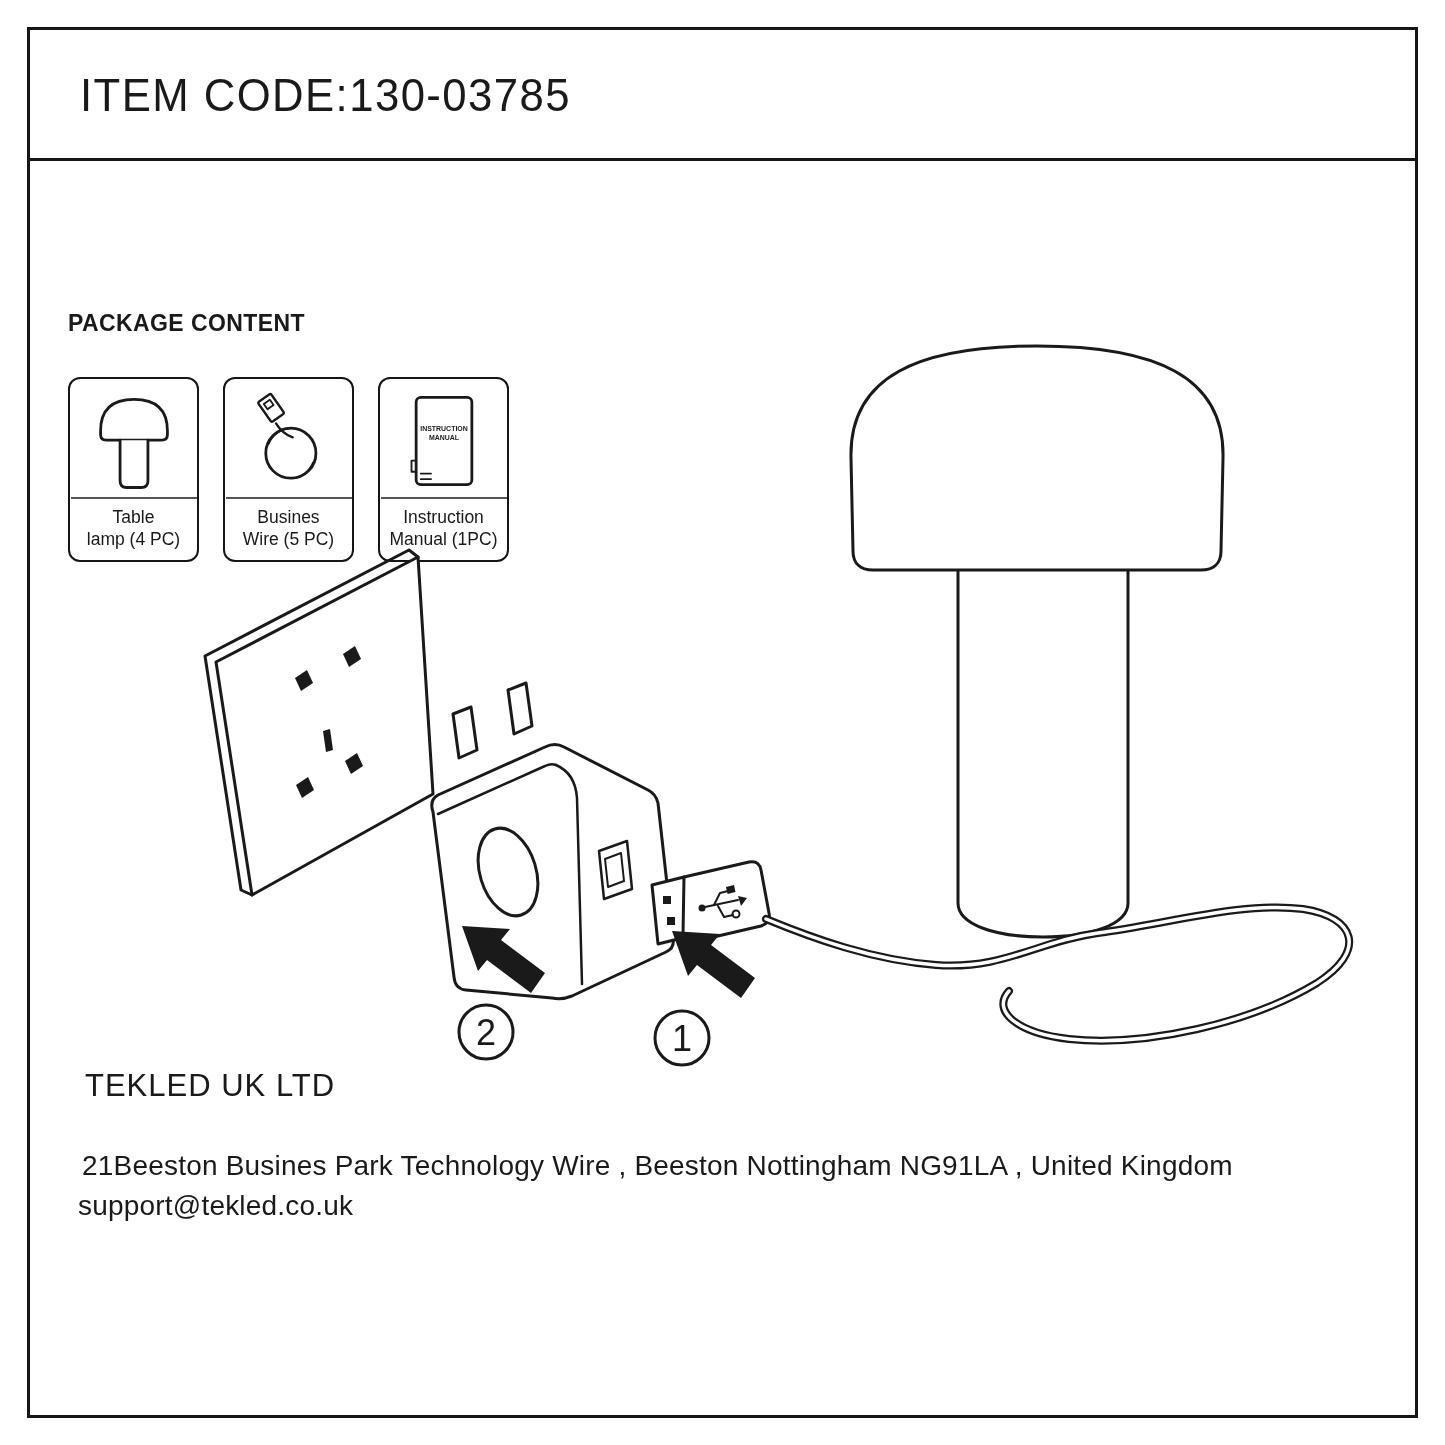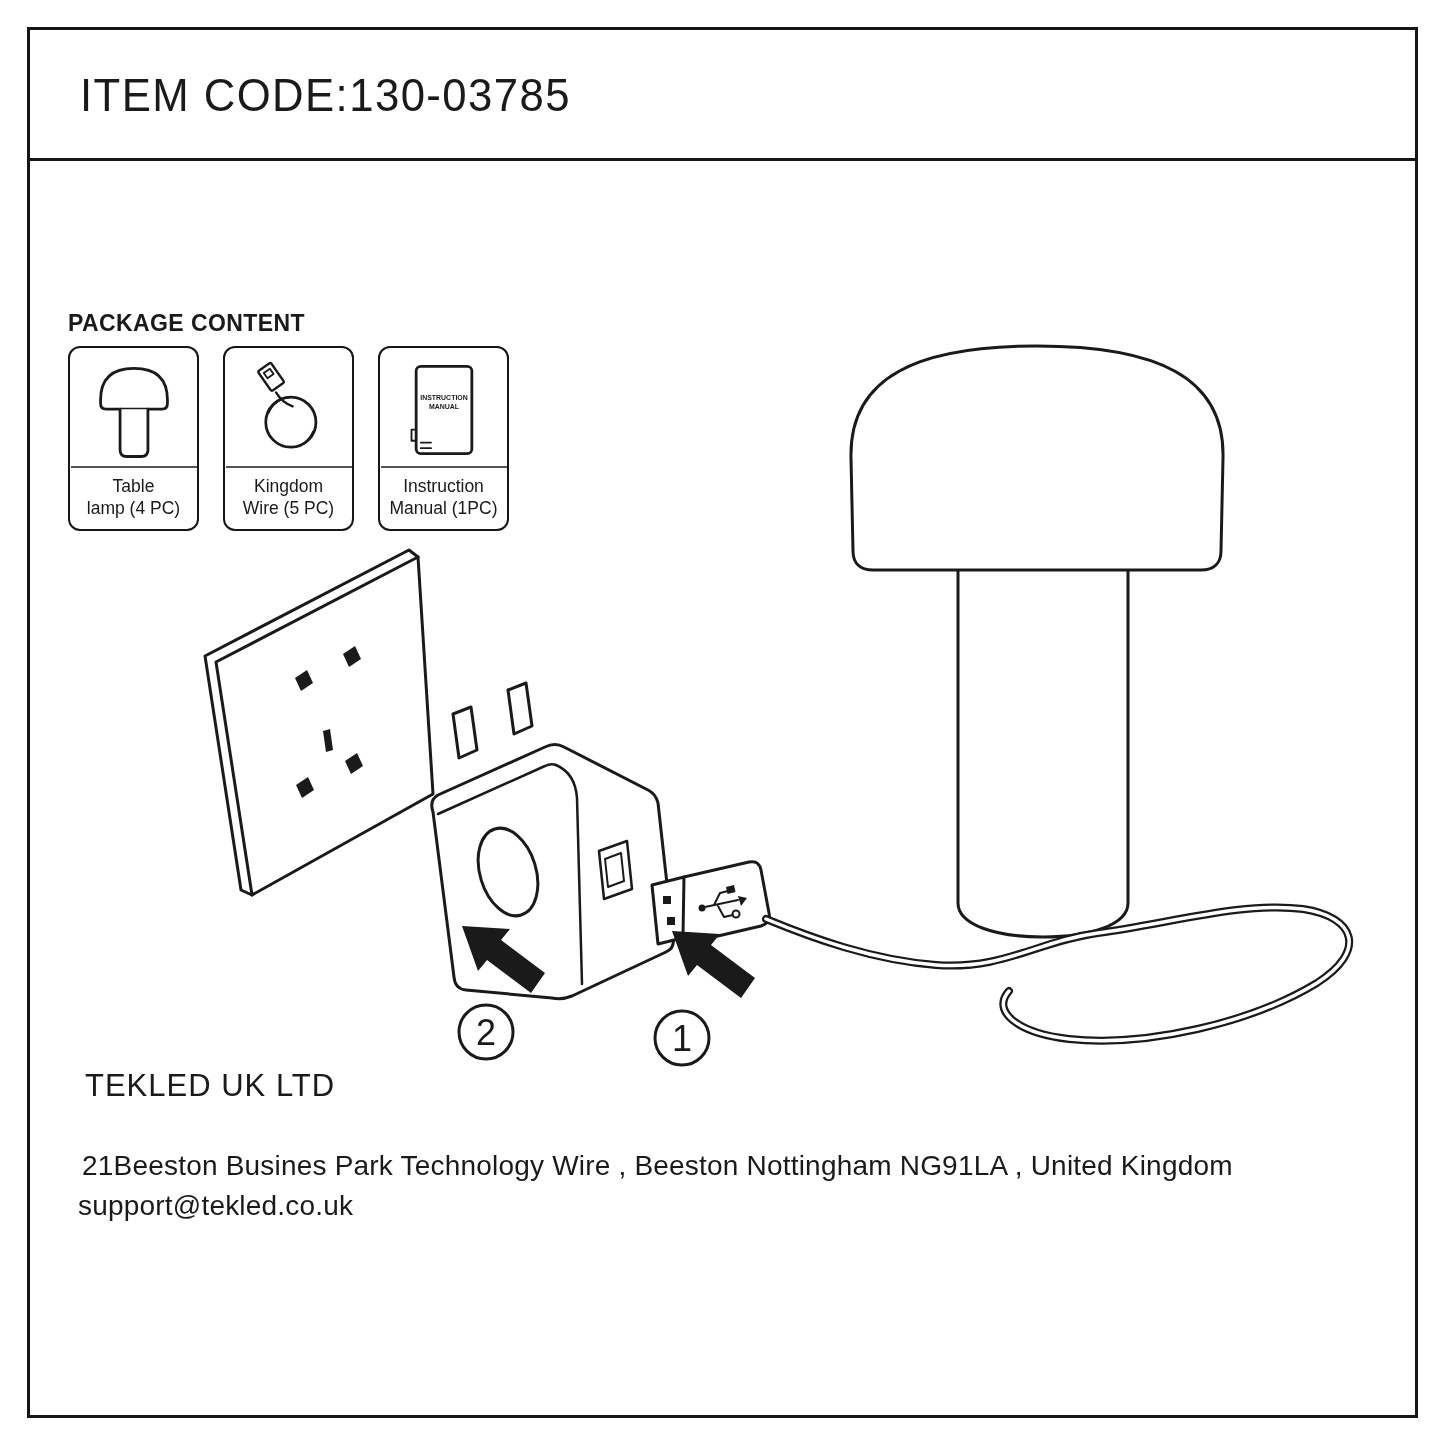--- a/index.html
+++ b/index.html
@@ -15,25 +15,25 @@
     background:#161616;
   }
   .item-code {
     position:absolute; left:80px; top:68px;
     font-size:46px; font-weight:500; letter-spacing:1.5px;
     transform:scaleX(0.95); transform-origin:left center;
     white-space:nowrap;
   }
 
   .package-section { position:absolute; left:68px; top:310px; }
-  .package-title { font-size:23px; font-weight:700; letter-spacing:0.4px; margin-bottom:9px; }
+  .package-title { font-size:23px; font-weight:700; letter-spacing:0.4px; }
   .package-boxes { display:flex; gap:24px; }
   .pbox {
     width:131px; height:185px; border:2.5px solid #161616; border-radius:12px;
-    background:#fff; display:flex; flex-direction:column; align-items:center;
+    background:#fff; display:flex; flex-direction:column; align-items:center;margin-top:40px;
   }
   .pbox-icon { height:118px; display:flex; align-items:center; justify-content:center; padding-top:8px; }
   .pbox-divider { width:126px; height:1.5px; background:#555; }
   .pbox-label { font-size:17.5px; line-height:1.28; text-align:center; padding-top:7px; font-weight:400; }
 
   .diagram-svg { position:absolute; left:0; top:0; width:1445px; height:1445px; }
 
   .footer-company {
     position:absolute; left:85px; top:1068px;
     font-size:31px; font-weight:500; letter-spacing:1px;
@@ -80,21 +80,21 @@
           <path d="M74 78 A27 27 0 0 1 52 95" stroke-width="2"></path>
           <g transform="rotate(-35 30 22)">
             <rect x="22" y="6" width="17" height="26" rx="2" stroke-width="2.5" fill="#fff"></rect>
             <rect x="26.5" y="11" width="8" height="7" stroke-width="2"></rect>
           </g>
           <path d="M34 36 C40 46 46 49 52 51" stroke-width="2.5"></path>
         </svg>
       </div>
       <div class="pbox-divider"></div>
       <div class="pbox-label">
-        <div>Kingdom</div>
+        <div>Busines</div>
         <div>Wire (5 PC)</div>
       </div>
     </div>
 
     <div class="pbox">
       <div class="pbox-icon">
         <svg width="92" height="104" viewBox="0 0 96 112" fill="none" stroke="#1a1a1a" stroke-width="3" stroke-linejoin="round" stroke-linecap="round">
           <rect x="18" y="8" width="60" height="94" rx="5" fill="#fff"></rect>
           <path d="M18 76 L13 76 L13 88 L18 88" stroke-width="2"></path>
           <path d="M23 90 L34 90 M23 96 L34 96" stroke-width="2"></path>

